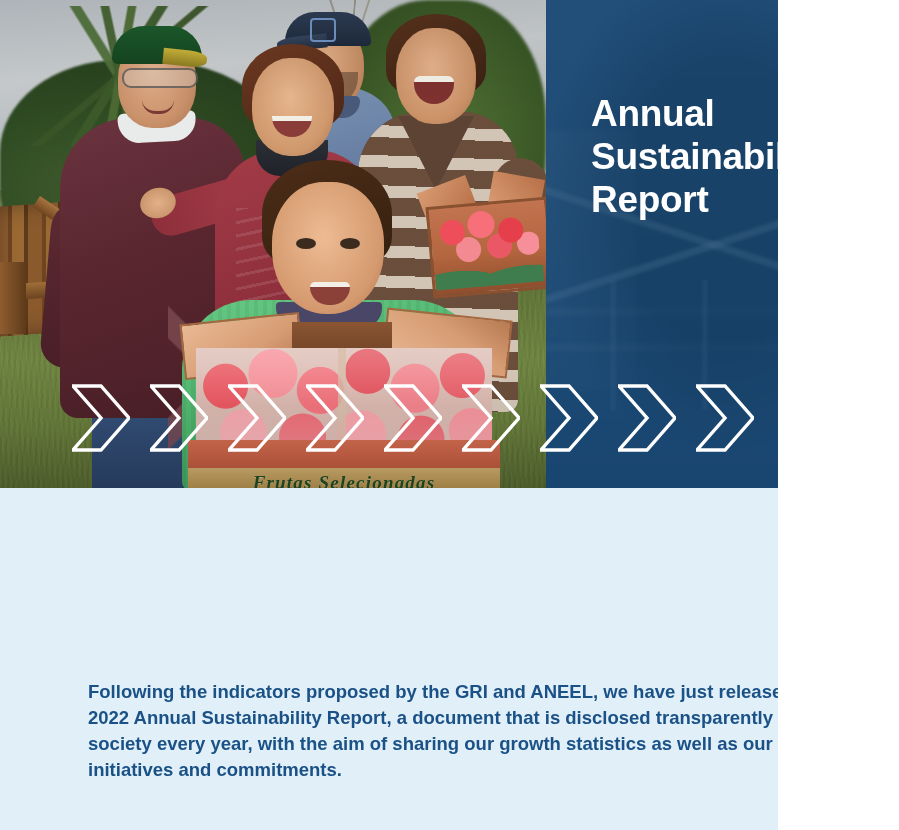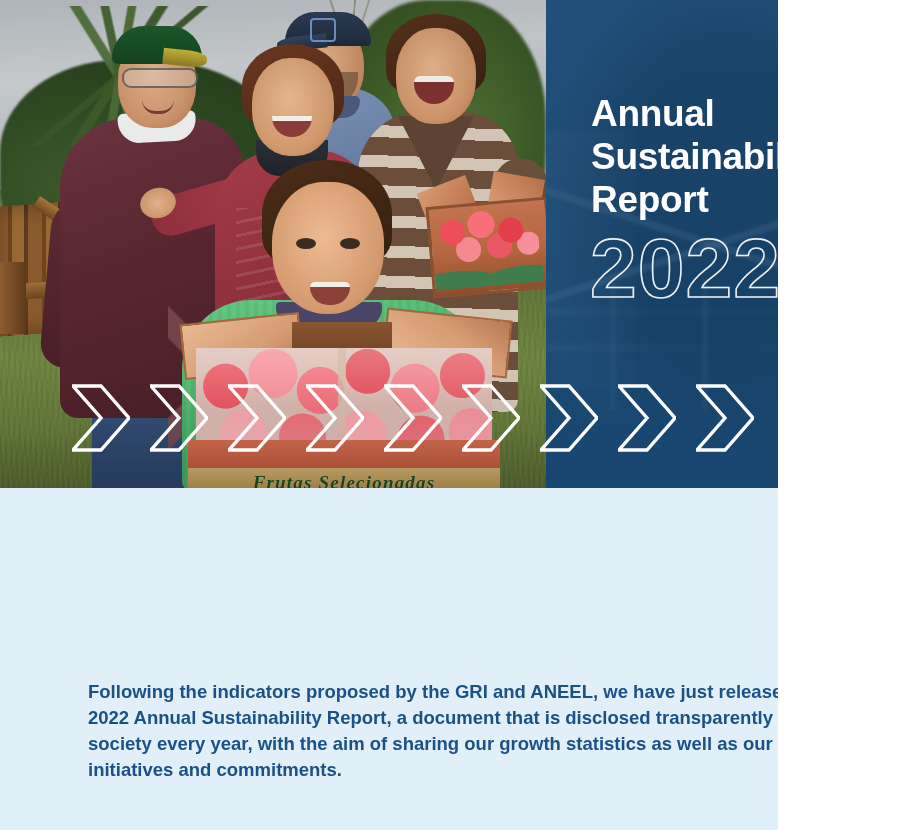--- a/index.html
+++ b/index.html
@@ -641,21 +641,20 @@
     </div>
 
     <div class="bluepanel">
       <div class="bp-bgphoto"></div>
       <div class="bp-shedL"></div>
       <div class="bp-shedR"></div>
       <div class="bp-posts"></div>
       <div class="bp-overlay"></div>
 
       <div class="bp-title">Annual<br>Sustainability<br>Report</div>
-      <div class="bp-year">2022</div>
     </div>
 
     <div class="chevrons">
         <div class="chev" style="left: 72px;">
           <svg viewBox="0 0 58 68" xmlns="http://www.w3.org/2000/svg">
             <path d="M1 2 L29 2 L57 34 L29 66 L1 66 L29 34 Z" fill="none" stroke="#ffffff" stroke-width="3.4" stroke-linejoin="miter" stroke-linecap="butt"></path>
           </svg>
         </div>
         <div class="chev" style="left: 150px;">
           <svg viewBox="0 0 58 68" xmlns="http://www.w3.org/2000/svg">

